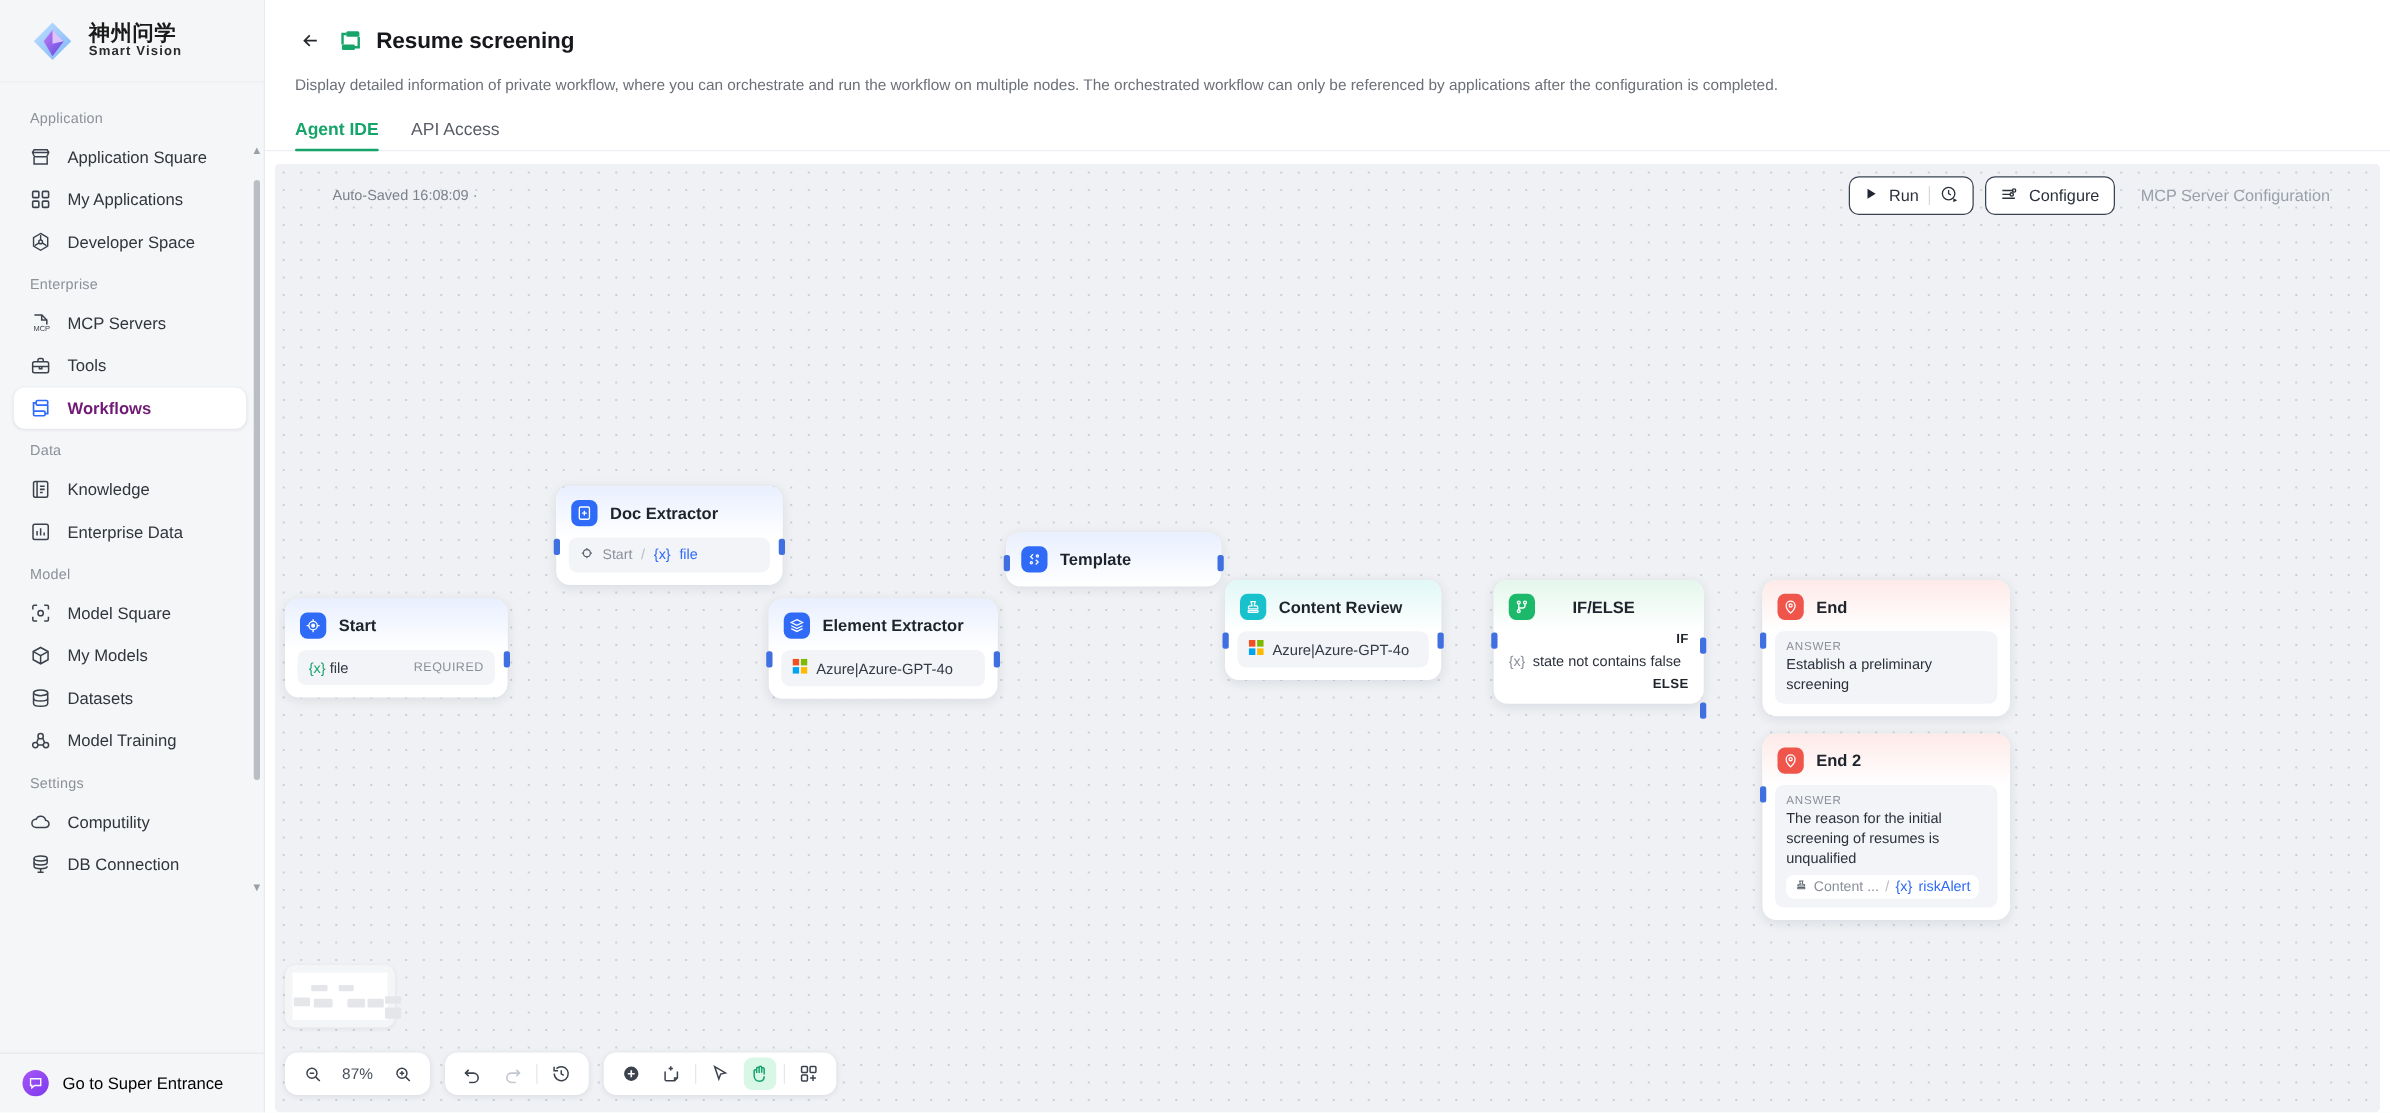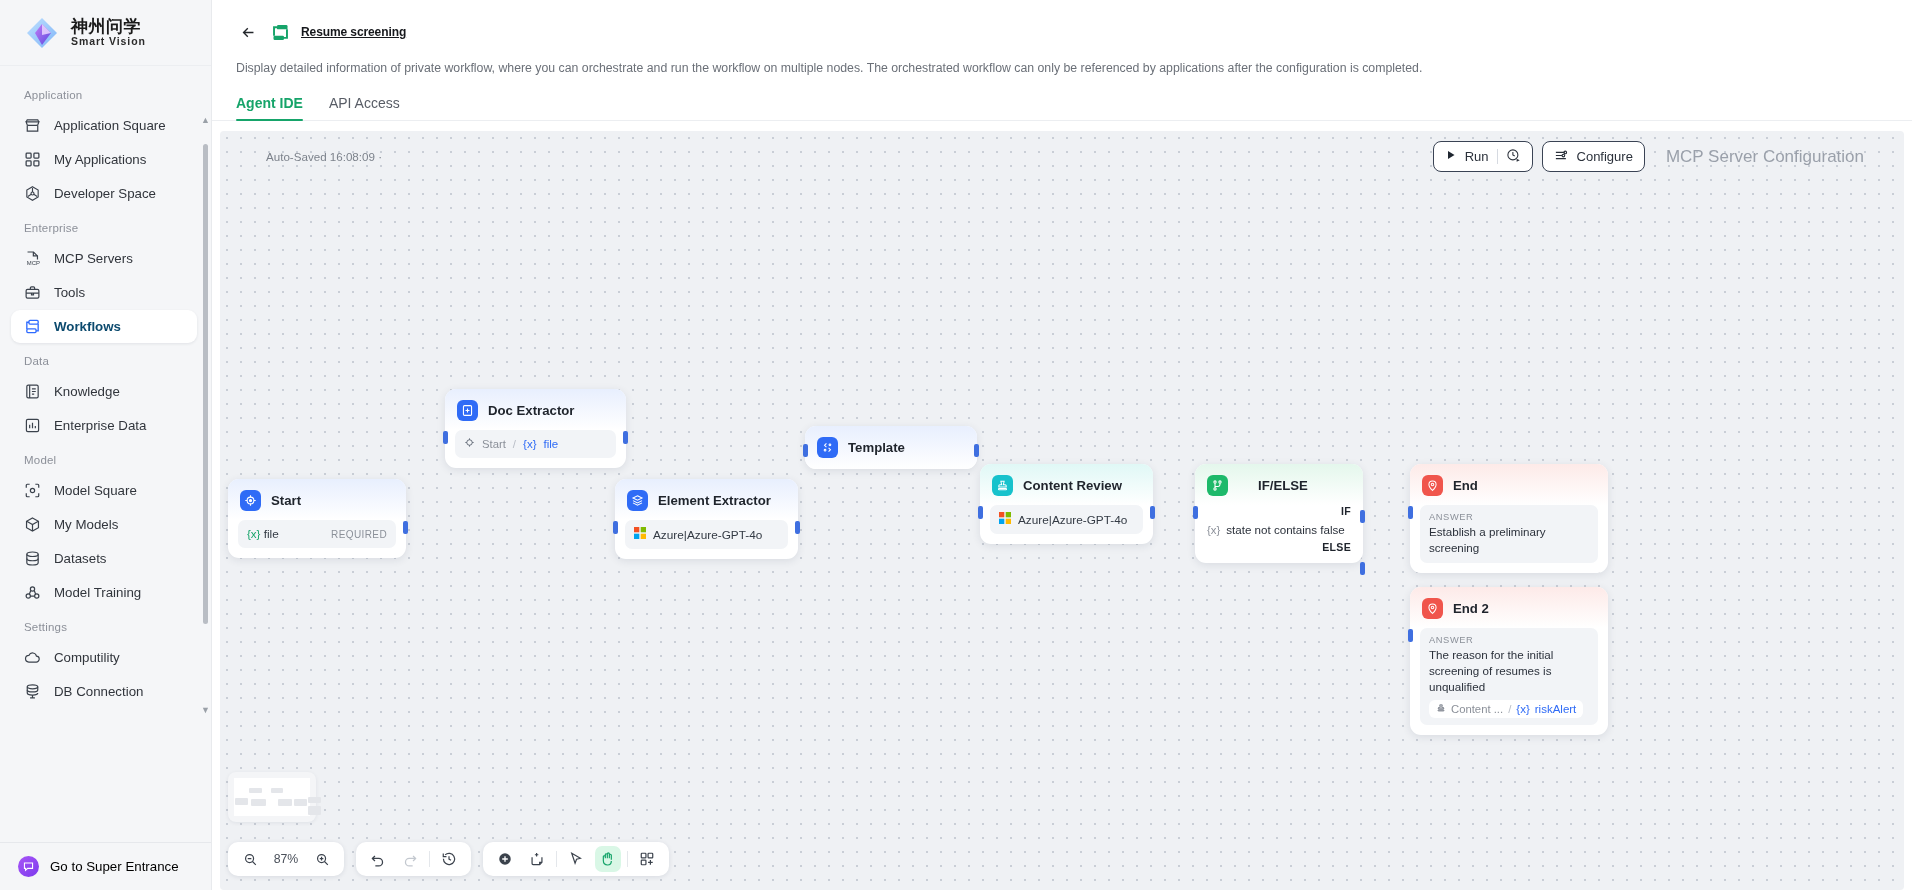--- a/index.html
+++ b/index.html
@@ -36,21 +36,21 @@
     font-size: 11.5px; color: #8c9099; padding: 11px 0 7px 24px;
     letter-spacing: .2px;
   }
   .nav-item {
     display: flex; align-items: center; gap: 13px;
     height: 33px; margin: 1px 14px 1px 11px;
     padding-left: 13px; border-radius: 9px;
     color: #31353c; font-size: 13.3px; cursor: pointer;
   }
   .nav-item.active {
-    background: #ffffff; color: #0c4a6e; font-weight: 700;
+    background: #ffffff; color: #701a75; font-weight: 700;
     box-shadow: 0 1px 3px rgba(20,30,60,.09);
     align-items: center;
   }
   .nav-item .ic { width: 17px; height: 17px; flex: 0 0 17px; display: block; }
   .nav-item .ic svg { display: block; width: 17px; height: 17px; }
 
   .sb-scrollbar {
     position: absolute; right: 3px; top: 78px;
     width: 5px; height: 480px; border-radius: 3px; background: #b9bdc4;
   }
@@ -74,21 +74,21 @@
     background: #ffffff; min-width: 0; position: relative; }
 
   .page-head { padding: 16px 24px 0 24px; }
   .title-row { display: flex; align-items: center; gap: 10px; height: 32px; }
   .back-btn {
     width: 24px; height: 24px; border-radius: 6px; flex: 0 0 24px;
     display: flex; align-items: center; justify-content: center;
     color: #23262b; cursor: pointer;
   }
   .wf-icon { width: 21px; height: 21px; flex: 0 0 21px; display:block; }
-  .page-title { font-size: 12px; font-weight: 700; color: #16181c; letter-spacing: -.1px; text-decoration: underline; }
+  .page-title { font-size: 18px; font-weight: 700; color: #16181c; letter-spacing: -.1px; }
   .page-desc { font-size: 12.3px; color: #6b7078; margin-top: 12px; line-height: 1.4; }
 
   .tabs { display: flex; gap: 26px; padding: 0 24px; margin-top: 18px;
     border-bottom: 1px solid #eceef1; }
   .tab { font-size: 14px; color: #585d66; padding-bottom: 9px; cursor: pointer;
     position: relative; }
   .tab.active { color: #16a46a; font-weight: 700; }
   .tab.active::after {
     content: ""; position: absolute; left: 0; right: 0; bottom: -1px;
     height: 2.5px; background: #16a46a; border-radius: 2px;
@@ -114,21 +114,21 @@
   }
   .tb-btn {
     height: 31px; background: #fff; border: 1px solid #3a4354;
     border-radius: 8px; display: flex; align-items: center;
     padding: 0 11px; gap: 8px; font-size: 13px; color: #2b313b;
     cursor: pointer; font-weight: 400;
   }
   .tb-btn .sep { width: 1px; height: 15px; background: #d6dae1; }
   .tb-ghost {
     height: 31px; display: flex; align-items: center; padding: 0 12px;
-    font-size: 17px; color: #9aa0aa; border-radius: 8px; cursor: pointer;
+    font-size: 13px; color: #9aa0aa; border-radius: 8px; cursor: pointer;
   }
 
   
   .node { position: absolute; background: #fff; border-radius: 11px;
     box-shadow: 0 2px 9px rgba(28,38,64,.10); z-index: 3; cursor: grab; }
   .node-head { display: flex; align-items: center; gap: 10px;
     padding: 11px 13px 9px 12px; border-radius: 11px 11px 0 0; }
   .node-head.blue  { background: linear-gradient(180deg,#e8effe 0%,#ffffff 100%); }
   .node-head.teal  { background: linear-gradient(180deg,#e0f8f6 0%,#ffffff 100%); }
   .node-head.green { background: linear-gradient(180deg,#e4f7ec 0%,#ffffff 100%); gap: 30px; }

